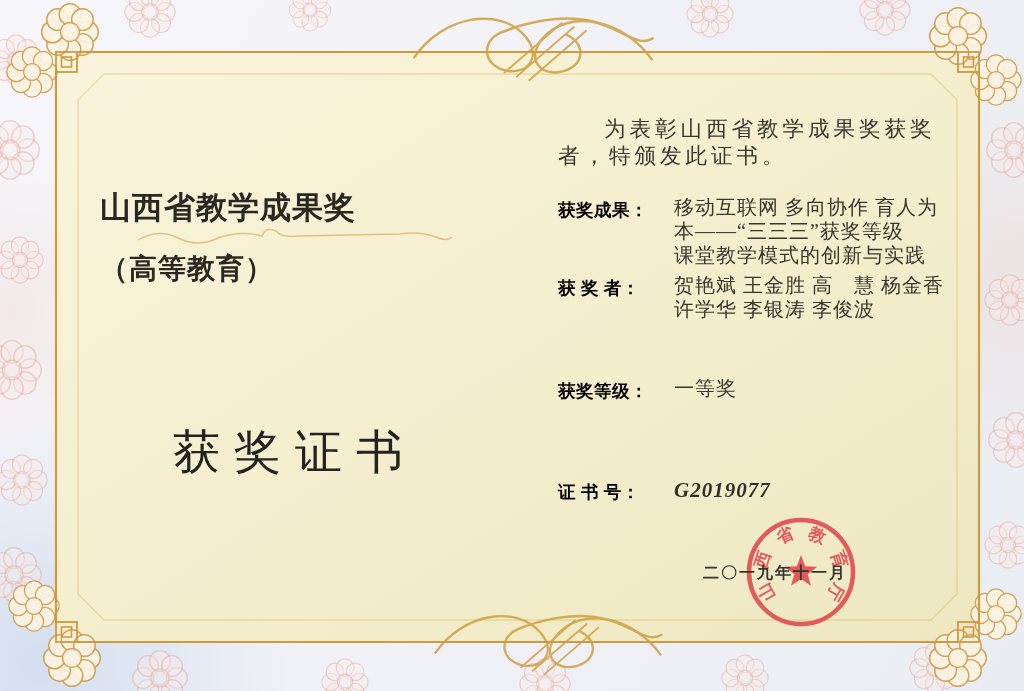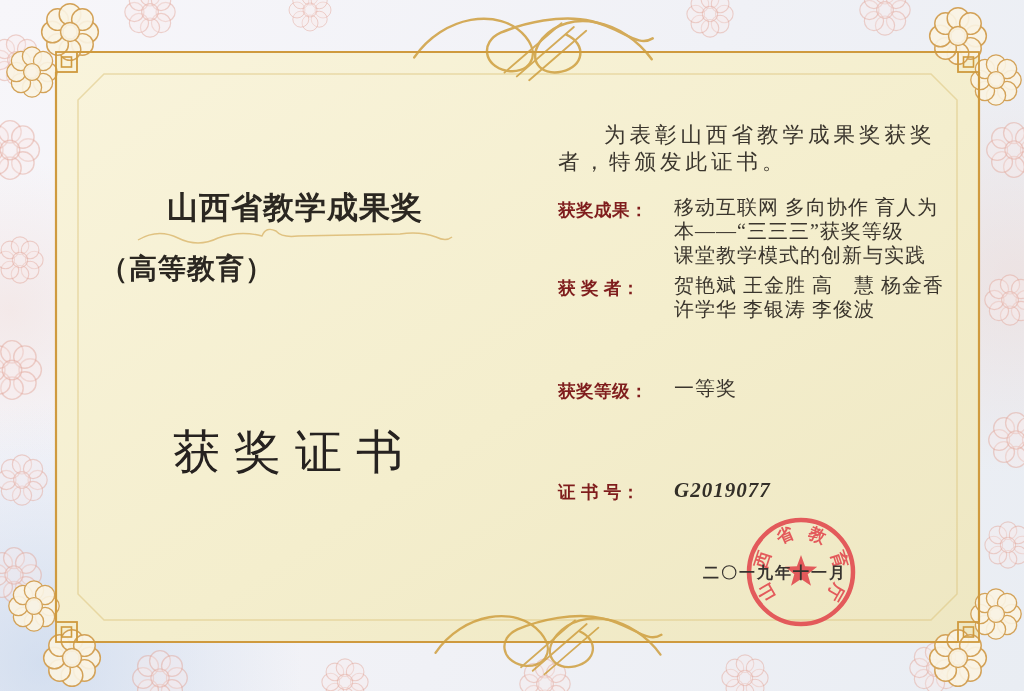--- a/index.html
+++ b/index.html
@@ -8,30 +8,30 @@
     font-family:"Liberation Serif","DejaVu Serif",serif;
     background:
       radial-gradient(circle at 4% 96%, rgba(185,205,232,.55), rgba(185,205,232,0) 22%),
       radial-gradient(circle at 99% 40%, rgba(238,205,195,.35), rgba(238,205,195,0) 18%),
       radial-gradient(circle at 1% 45%, rgba(238,205,195,.30), rgba(238,205,195,0) 14%),
       linear-gradient(115deg,#f7f6fa 0%,#f0f1f6 55%,#e9edf3 100%);
   }
   .canvas{position:absolute;inset:0;}
   svg.deco{position:absolute;left:0;top:0;z-index:1;}
   .t{position:absolute;z-index:2;color:#2e2a24;white-space:nowrap;}
-  .title-main{left:100px;top:187px;width:390px;text-align:center;
+  .title-main{left:100px;top:187px;width:390px;text-align:left;
     font-size:31px;font-weight:bold;letter-spacing:1px;color:#2b2721;}
   .title-sub{left:100px;top:250px;width:390px;
     font-size:28px;font-weight:bold;letter-spacing:1px;color:#2b2721;}
   .cert-title{left:95px;top:421px;width:400px;text-align:center;
     font-size:47px;font-weight:normal;letter-spacing:14px;color:#262220;}
   .intro{left:558px;top:116px;width:410px;font-size:21.5px;letter-spacing:4px;
     line-height:27px;color:#3a352d;}
-  .intro .ind{padding-left:46px;margin-top:6px;}
-  .flabel{left:558px;font-size:17.5px;font-weight:bold;letter-spacing:.5px;color:#7f1d1d;}
+  .intro .ind{padding-left:46px;}
+  .flabel{left:558px;font-size:17.5px;font-weight:bold;letter-spacing:.5px;color:#000000;}
   .fvalue{left:662px;font-size:20px;letter-spacing:1px;line-height:24px;color:#3a352d;margin-left:12px;}
   .fvalue div{white-space:nowrap;}
   .certno{font-weight:bold;font-size:21px;letter-spacing:1px;color:#332f28;font-style:italic;}
   .date{left:703px;top:563px;font-size:16px;font-weight:bold;letter-spacing:2px;color:#37332f;z-index:3;}
   .rosette-gold{stroke:#d3a258;fill:rgba(250,243,227,.92);stroke-width:1.1;}
   .rosette-pink{stroke:rgba(224,162,148,.45);fill:rgba(250,236,234,.35);stroke-width:1;}
   .goldline{stroke:#cf9a3e;fill:none;}
   .flourish{stroke:#cf9f3f;fill:none;stroke-width:2.6;stroke-linecap:round;opacity:.85;}
 </style>
 </head>

